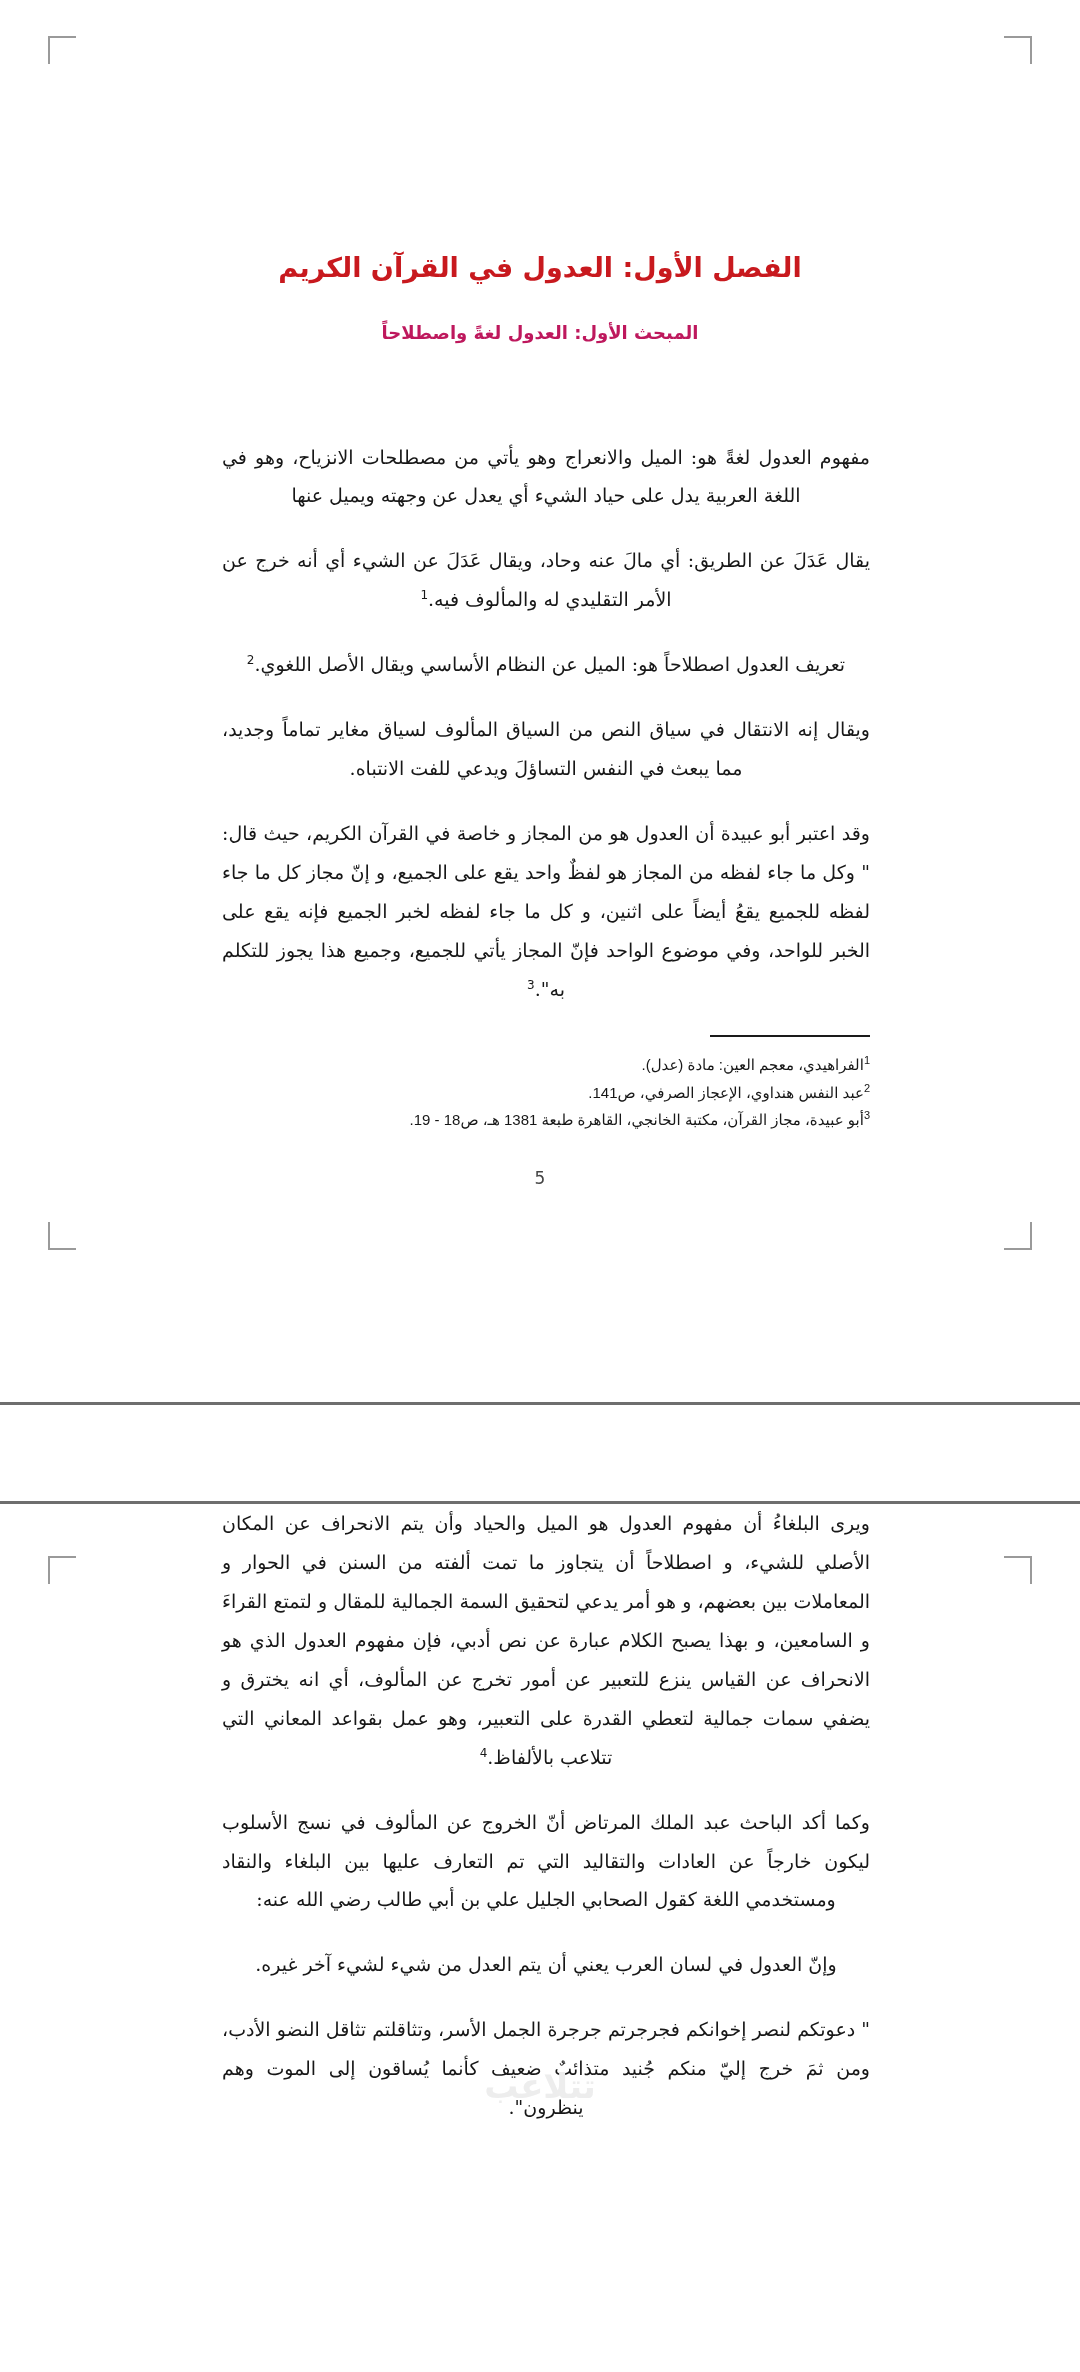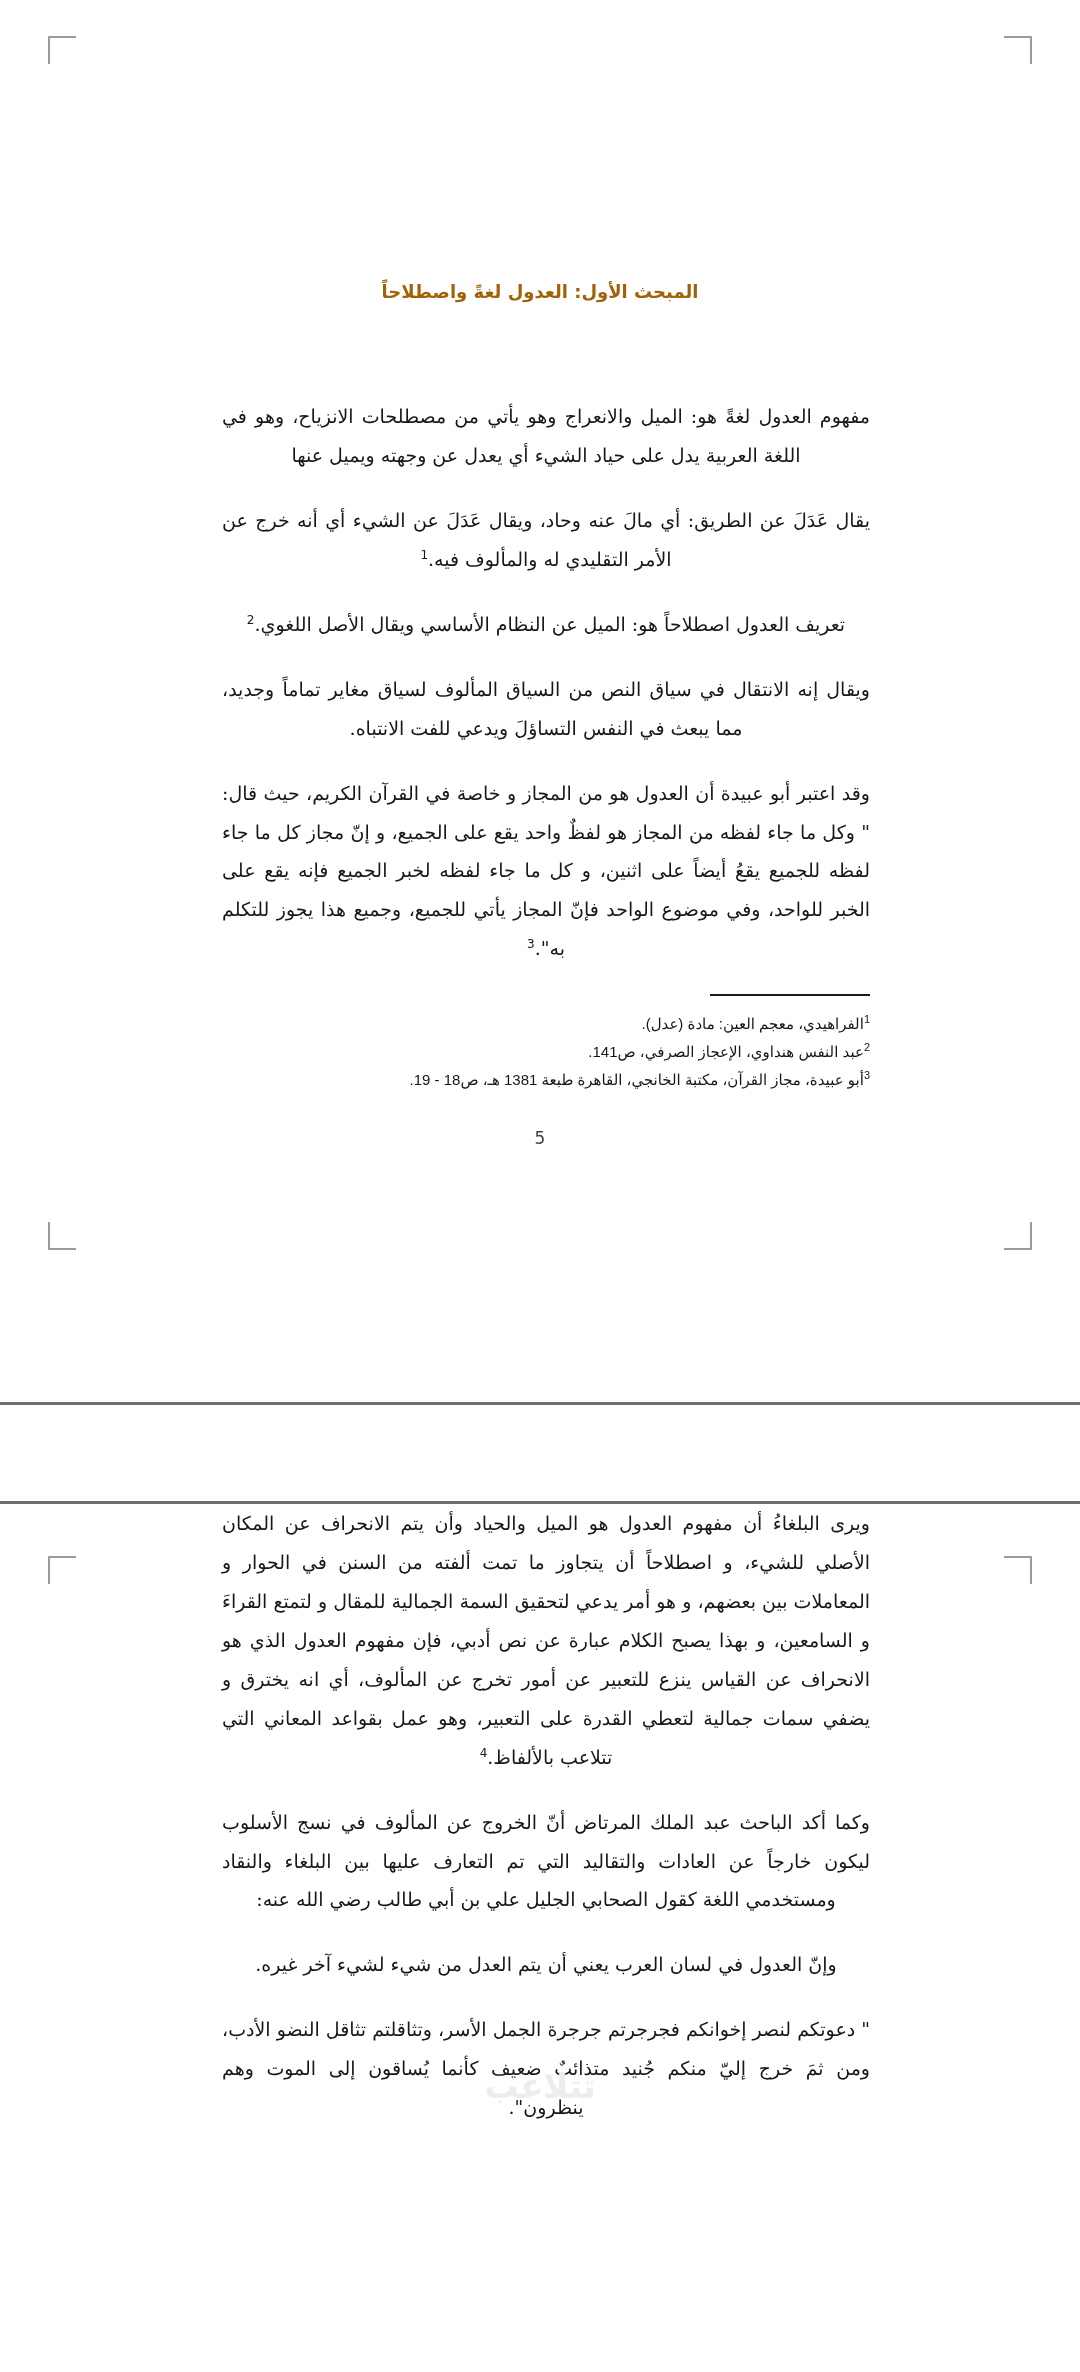--- a/index.html
+++ b/index.html
@@ -71,21 +71,21 @@
     margin:0;
     color:#c8191e;
     font-size:27px;
     font-weight:bold;
     text-align:center;
     line-height:1.5;
     letter-spacing:0;
   }
   h2.section-title{
     margin:30px 0 0 0;
-    color:#a16207;
+    color:#be185d;
     font-size:18px;
     font-weight:bold;
     text-align:center;
     line-height:1.5;
   }
 
   p.body-text{
     margin:0 0 26px 12px;
     font-size:19px;
     line-height:2.05;
@@ -168,20 +168,21 @@
 
   <section class="page page-1">
 
     <div class="crop tl" style="left:48px;top:36px;"></div>
     <div class="crop tr" style="right:48px;top:36px;"></div>
     <div class="crop bl" style="left:48px;top:1222px;"></div>
     <div class="crop br" style="right:48px;top:1222px;"></div>
 
     <div class="content" style="padding-top:248px;">
 
+      <h1 class="chapter-title">الفصل الأول: العدول في القرآن الكريم</h1>
 
       <h2 class="section-title">المبحث الأول: العدول لغةً واصطلاحاً</h2>
 
       <div style="height:92px;"></div>
 
       <p class="body-text first">
         <span>مفهوم العدول لغةً هو: الميل والانعراج وهو يأتي من مصطلحات الانزياح، وهو في اللغة العربية يدل على حياد الشيء أي يعدل عن وجهته ويميل عنها</span>
       </p>
 
       <p class="body-text">

